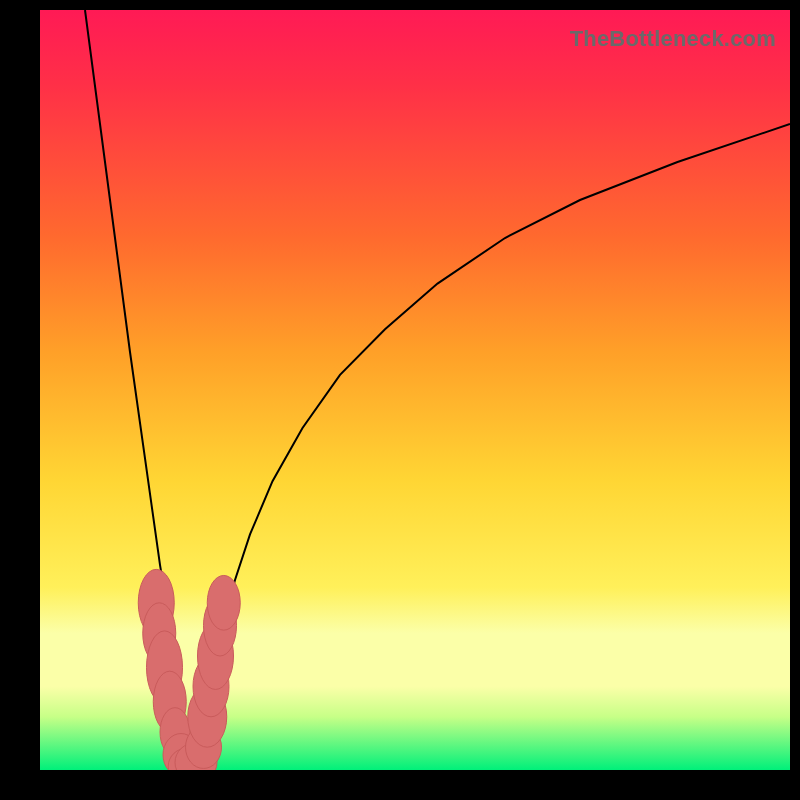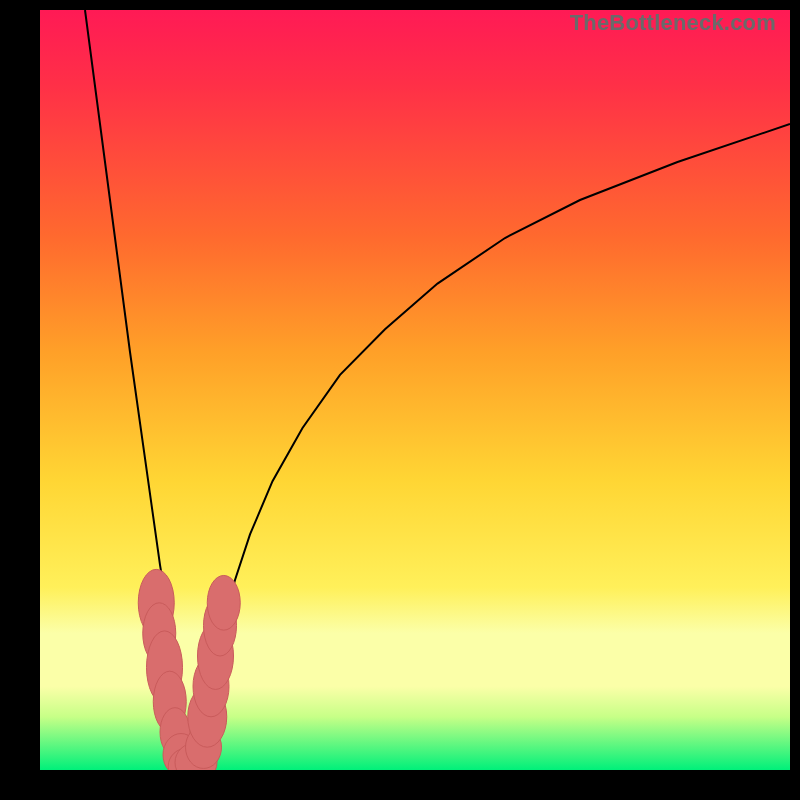--- a/index.html
+++ b/index.html
@@ -24,21 +24,21 @@
     width: 750px;
     height: 760px;
     overflow: hidden;
   }
   .gradient-bg {
     position: absolute;
     inset: 0;
   }
   .watermark {
     position: absolute;
-    top: 0;
+    top: 16px;
     right: 14px;
     font-size: 22px;
     font-weight: 600;
     color: #6a6a6a;
     letter-spacing: 0.2px;
     font-family: Arial, sans-serif;
     margin-left: 20px;
   }
   svg.curves {
     position: absolute;

